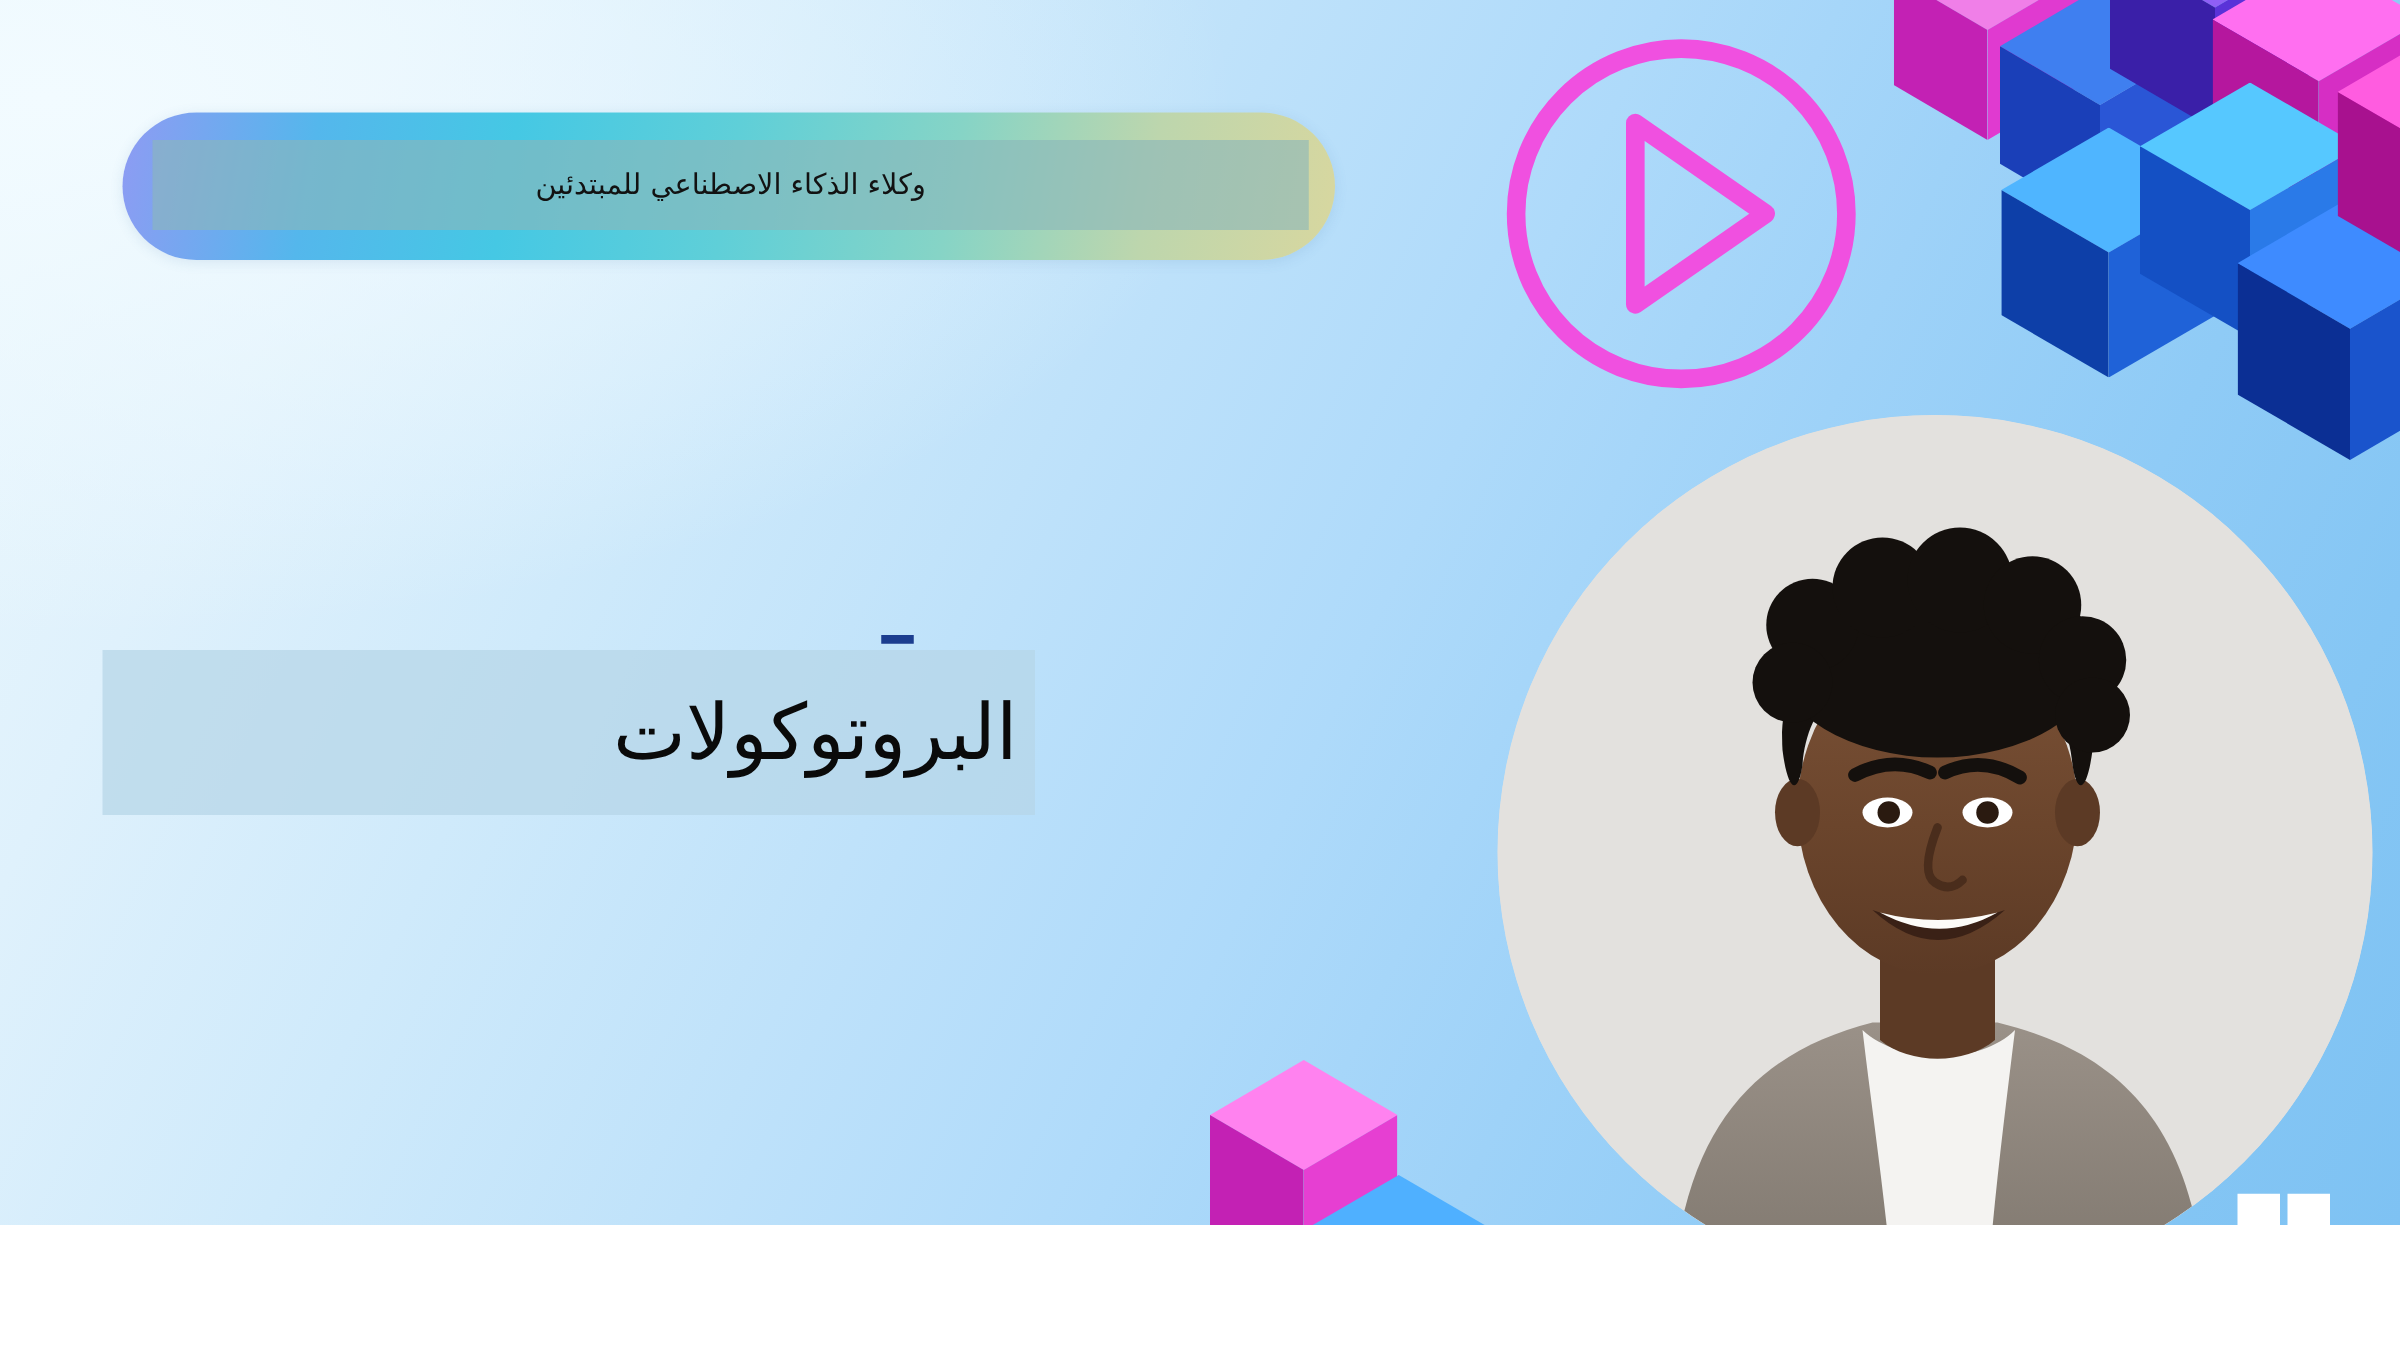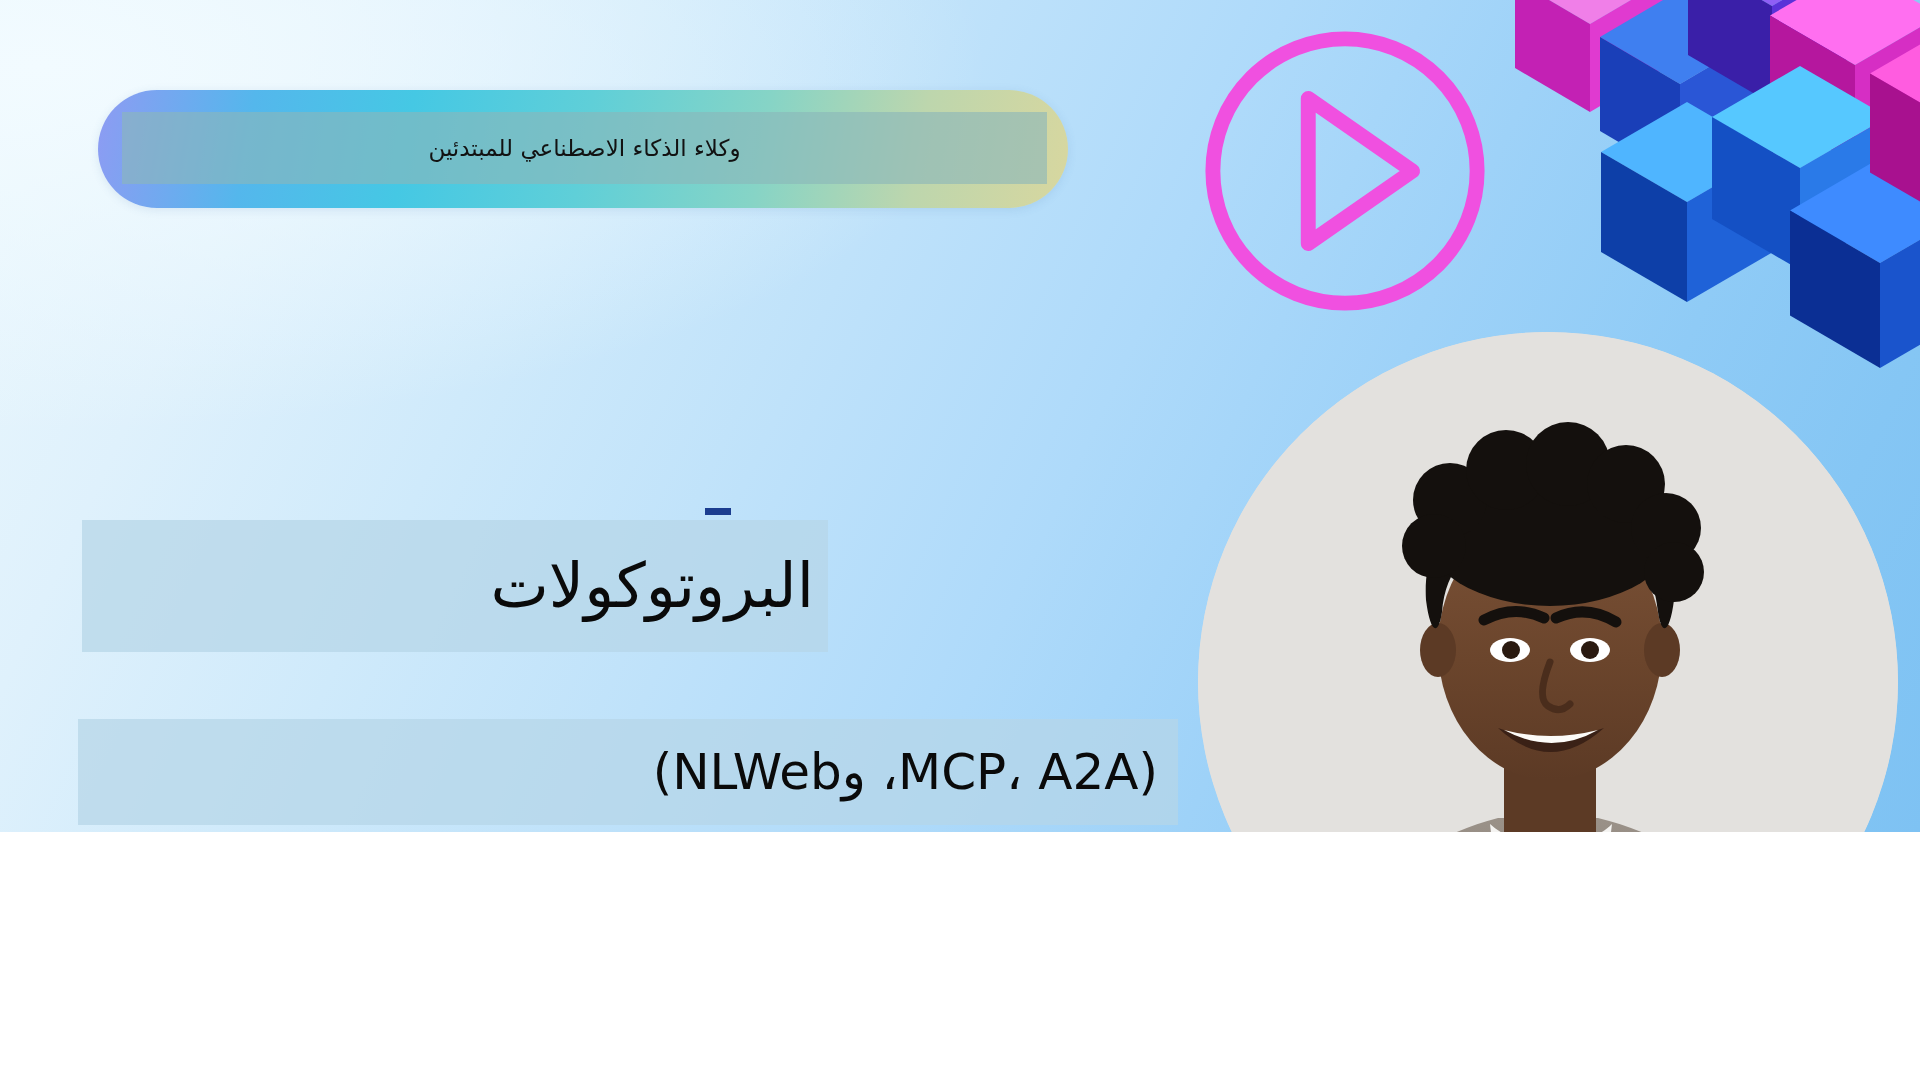--- a/index.html
+++ b/index.html
@@ -7,21 +7,21 @@
     padding: 0;
     width: 1920px;
     height: 1080px;
     overflow: hidden;
     font-family: "DejaVu Sans", "Liberation Sans", sans-serif;
   }
 
   #slide {
     position: relative;
     width: 1920px;
-    height: 832px;
+    height: 980px;
     overflow: hidden;
     background:
       radial-gradient(ellipse 90% 80% at 2% 8%, #f2fbff 0%, rgba(242,251,255,0) 55%),
       linear-gradient(115deg,
         #eaf7fd 0%,
         #dff1fc 14%,
         #cfeafb 28%,
         #bfe2fa 42%,
         #aedafa 56%,
         #9ed2f8 68%,
@@ -372,21 +372,18 @@
     <span id="eyebrow-text">وكلاء الذكاء الاصطناعي للمبتدئين</span>
   </div>
 
 
   <div id="dash-mark"></div>
 
   <div class="band" id="title-band-2">
     <span id="title-line-2">البروتوكولات</span>
   </div>
 
-  <div class="band" id="subtitle-band">
-    <span id="subtitle-line">(MCP، A2A، وNLWeb)</span>
-  </div>
 
 
   <div class="artifact" style="left:378px;top:1016px;width:18px;"></div>
   <div class="artifact" style="left:548px;top:1016px;width:18px;"></div>
 
 </div>
 
 </body></html>

